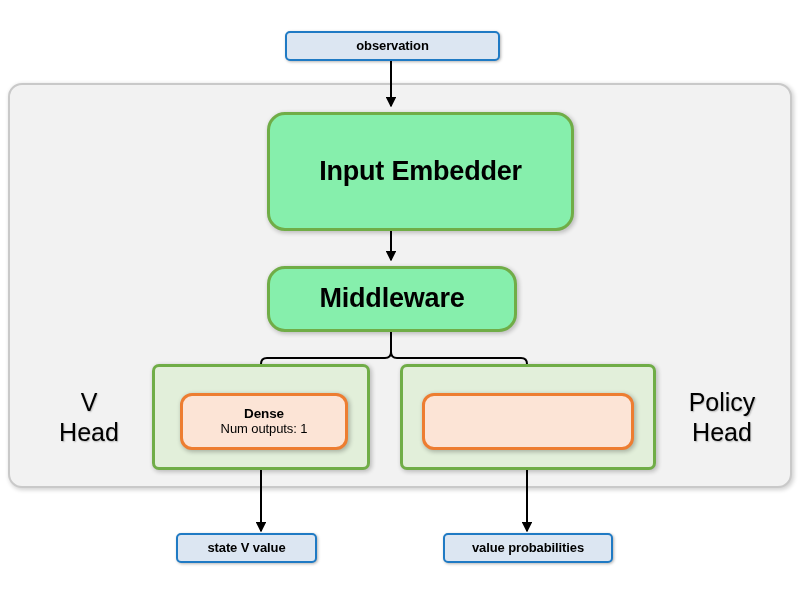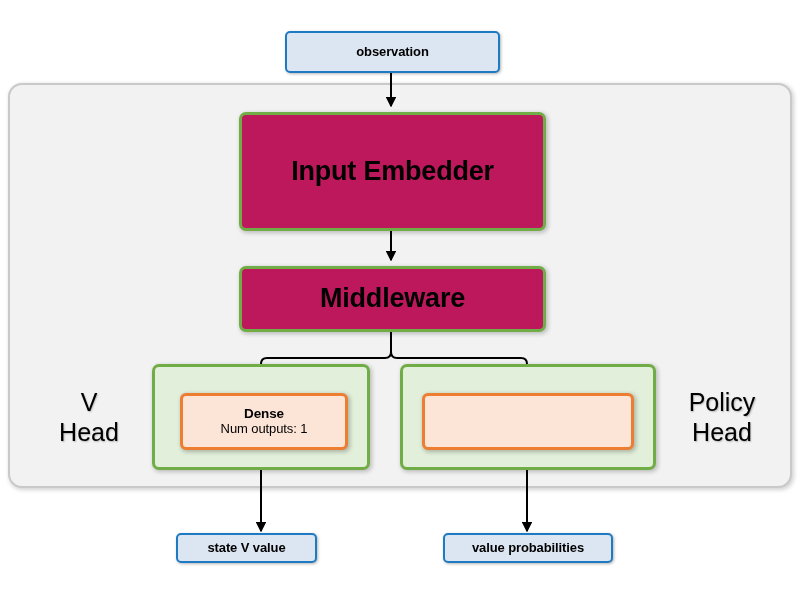--- a/index.html
+++ b/index.html
@@ -46,24 +46,25 @@
   
   .gray-container {
     background: #f2f2f2;
     border: 2px solid #c9c9c9;
     border-radius: 14px;
     box-shadow: 1.5px 1.5px 4px rgba(0,0,0,0.18);
   }
 
   
   .green-box {
-    background: #be185d;
+    background: #86efac;
     border: 3px solid #70ad47;
-    border-radius: 7px;
+    border-radius: 18px;
     box-shadow: 1.5px 1.5px 4px rgba(0,0,0,0.22);
+    margin-left: 28px;
   }
   .green-box-title {
     font-size: 27px;
     font-weight: bold;
     letter-spacing: -0.2px;
   }
 
   
   .head-wrapper {
     background: #e2efda;
@@ -71,21 +72,21 @@
     border-radius: 7px;
     box-shadow: 1.5px 1.5px 4px rgba(0,0,0,0.22);
   }
 
   
   .orange-box {
     position: absolute;
     box-sizing: border-box;
     background: #fce4d6;
     border: 3px solid #ed7d31;
-    border-radius: 6px;
+    border-radius: 12px;
     box-shadow: 1.5px 1.5px 4px rgba(0,0,0,0.25);
     display: flex;
     flex-direction: column;
     align-items: center;
     justify-content: center;
     text-align: center;
     color: #000;
   }
   .orange-title {
     font-size: 13.5px;
@@ -146,29 +147,29 @@
 
     <path d="M 391 352 Q 391 358 385 358 L 267 358 Q 261 358 261 364 L 261 388" stroke="#000000" stroke-width="2" fill="none" marker-end="url(#arrow)"></path>
 
     <path d="M 391 352 Q 391 358 397 358 L 521 358 Q 527 358 527 364 L 527 388" stroke="#000000" stroke-width="2" fill="none" marker-end="url(#arrow)"></path>
 
     <path d="M 261 452 L 261 531" stroke="#000000" stroke-width="2" fill="none" marker-end="url(#arrow)"></path>
 
     <path d="M 527 452 L 527 531" stroke="#000000" stroke-width="2" fill="none" marker-end="url(#arrow)"></path>
   </svg>
 
-  <div class="node io-box" style="left:285px; top:31px; width:215px; height:42px;">
+  <div class="node io-box" style="left:285px; top:31px; width:215px; height:30px;">
     <span>observation</span>
   </div>
 
   <div class="node green-box" style="left:239px; top:112px; width:307px; height:119px;">
     <span class="green-box-title">Input Embedder</span>
   </div>
 
-  <div class="node green-box" style="left:239px; top:266px; width:307px; height:66px;">
+  <div class="node green-box" style="left:239px; top:266px; width:250px; height:66px;">
     <span class="green-box-title">Middleware</span>
   </div>
 
   <div class="node head-wrapper" style="left:152px; top:364px; width:218px; height:106px;">
     <div class="orange-box" style="left:25px; top:26px; width:168px; height:57px;">
       <span class="orange-title">Dense</span>
       <span class="orange-sub">Num outputs: 1</span>
     </div>
   </div>
 

